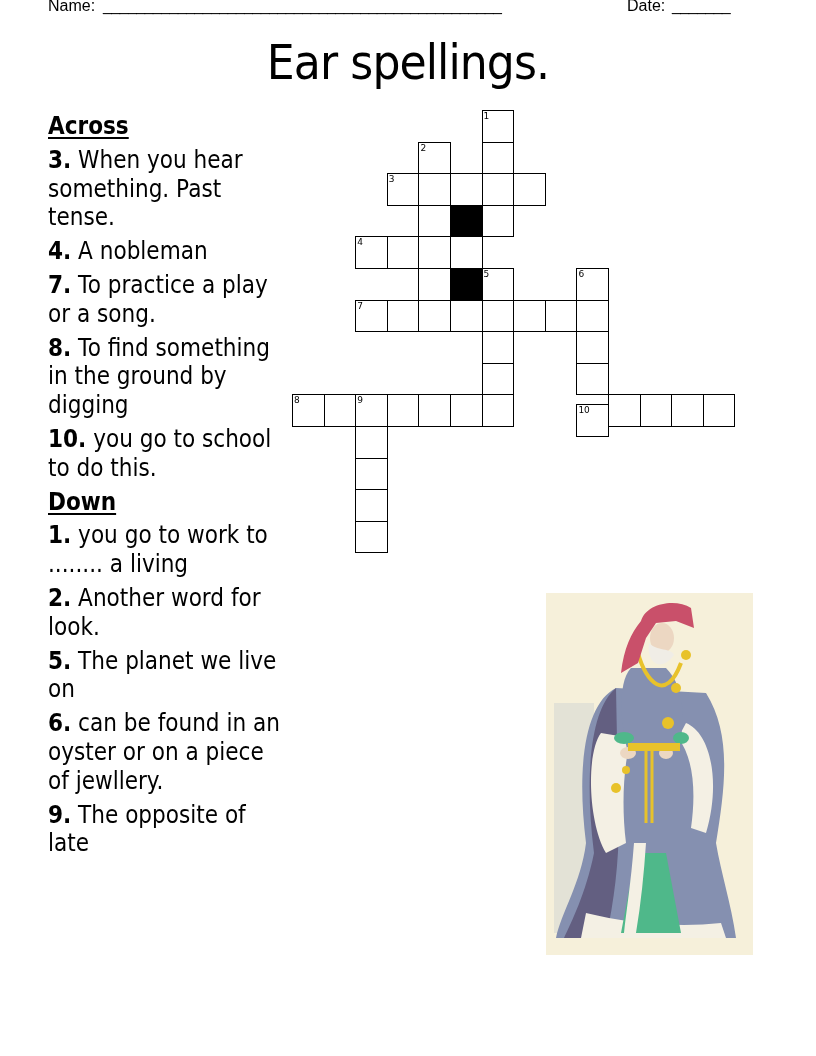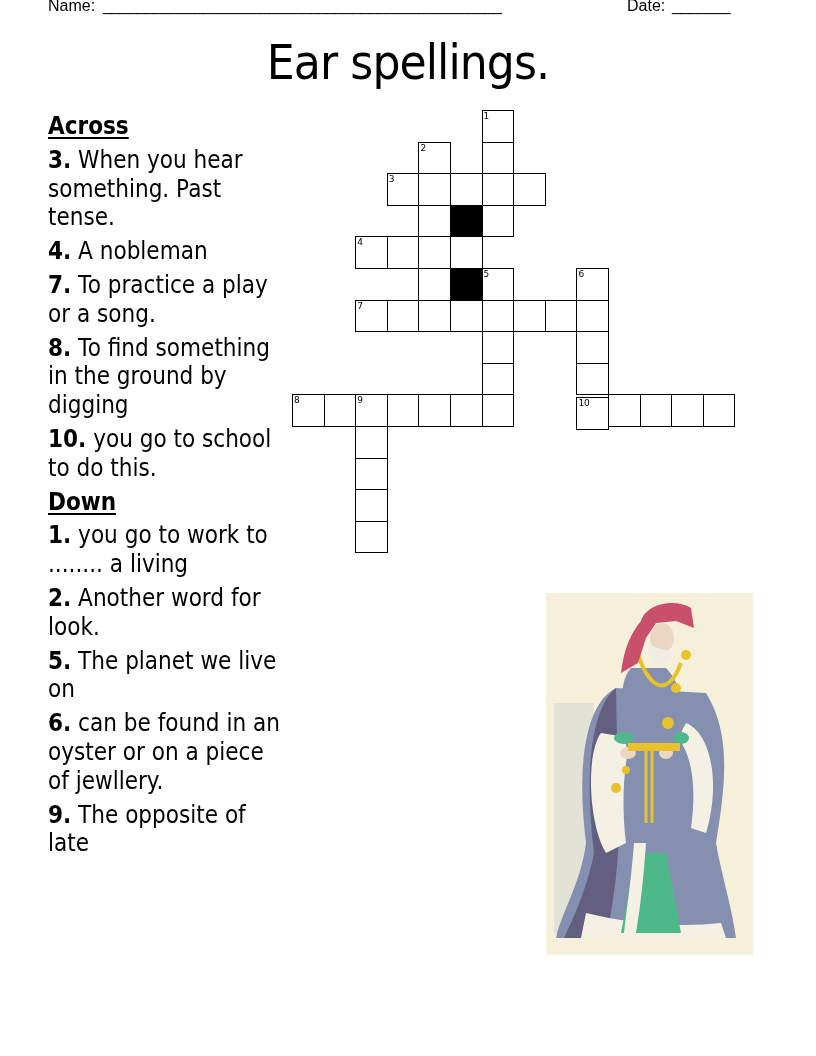--- a/index.html
+++ b/index.html
@@ -128,21 +128,21 @@
       <span class="cnum">8</span>
     </div>
     <div class="cell" style="left: 31.6px; top: 284.4px;"></div>
     <div class="cell" style="left: 63.2px; top: 284.4px;">
       <span class="cnum">9</span>
     </div>
     <div class="cell" style="left: 94.8px; top: 284.4px;"></div>
     <div class="cell" style="left: 126.4px; top: 284.4px;"></div>
     <div class="cell" style="left: 158px; top: 284.4px;"></div>
     <div class="cell" style="left: 189.6px; top: 284.4px;"></div>
-    <div class="cell" style="left: 284.4px; top: 287px;">
+    <div class="cell" style="left: 284.4px; top: 294px;">
       <span class="cnum">10</span>
     </div>
     <div class="cell" style="left: 316px; top: 284.4px;"></div>
     <div class="cell" style="left: 347.6px; top: 284.4px;"></div>
     <div class="cell" style="left: 379.2px; top: 284.4px;"></div>
     <div class="cell" style="left: 410.8px; top: 284.4px;"></div>
     <div class="cell" style="left: 63.2px; top: 316px;"></div>
     <div class="cell" style="left: 63.2px; top: 347.6px;"></div>
     <div class="cell" style="left: 63.2px; top: 379.2px;"></div>
     <div class="cell" style="left: 63.2px; top: 410.8px;"></div>

